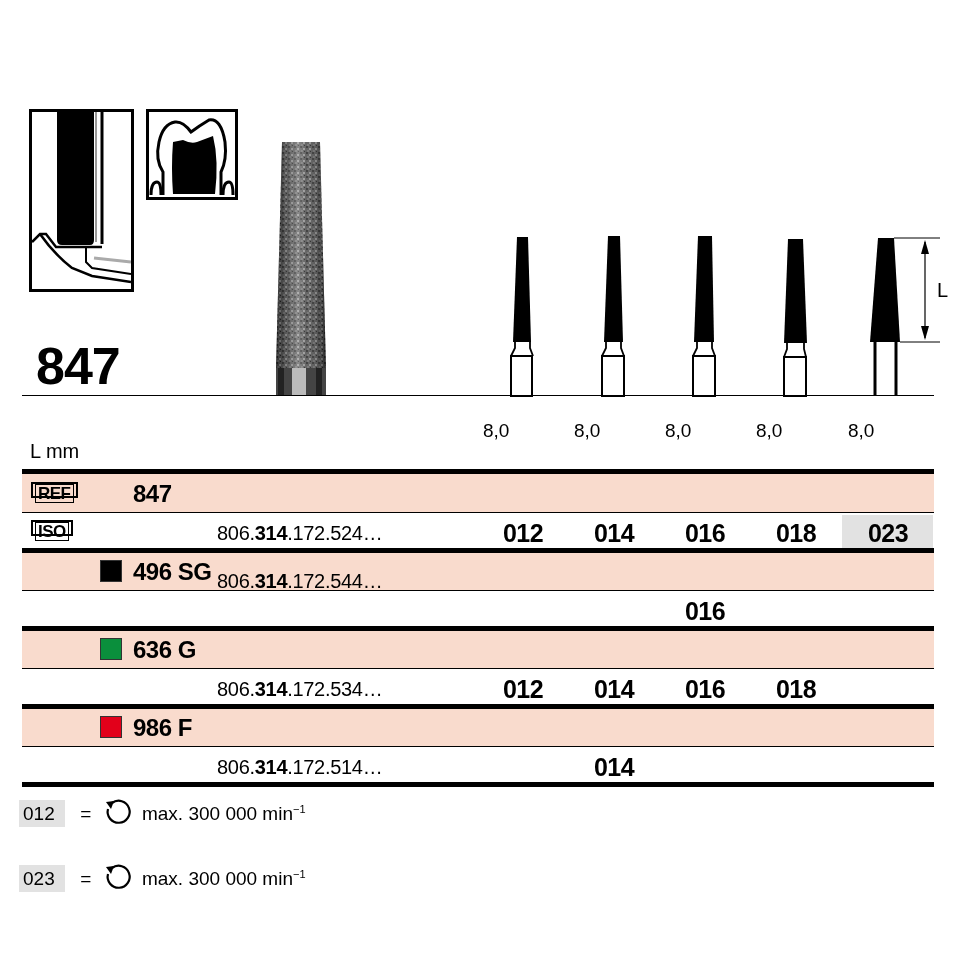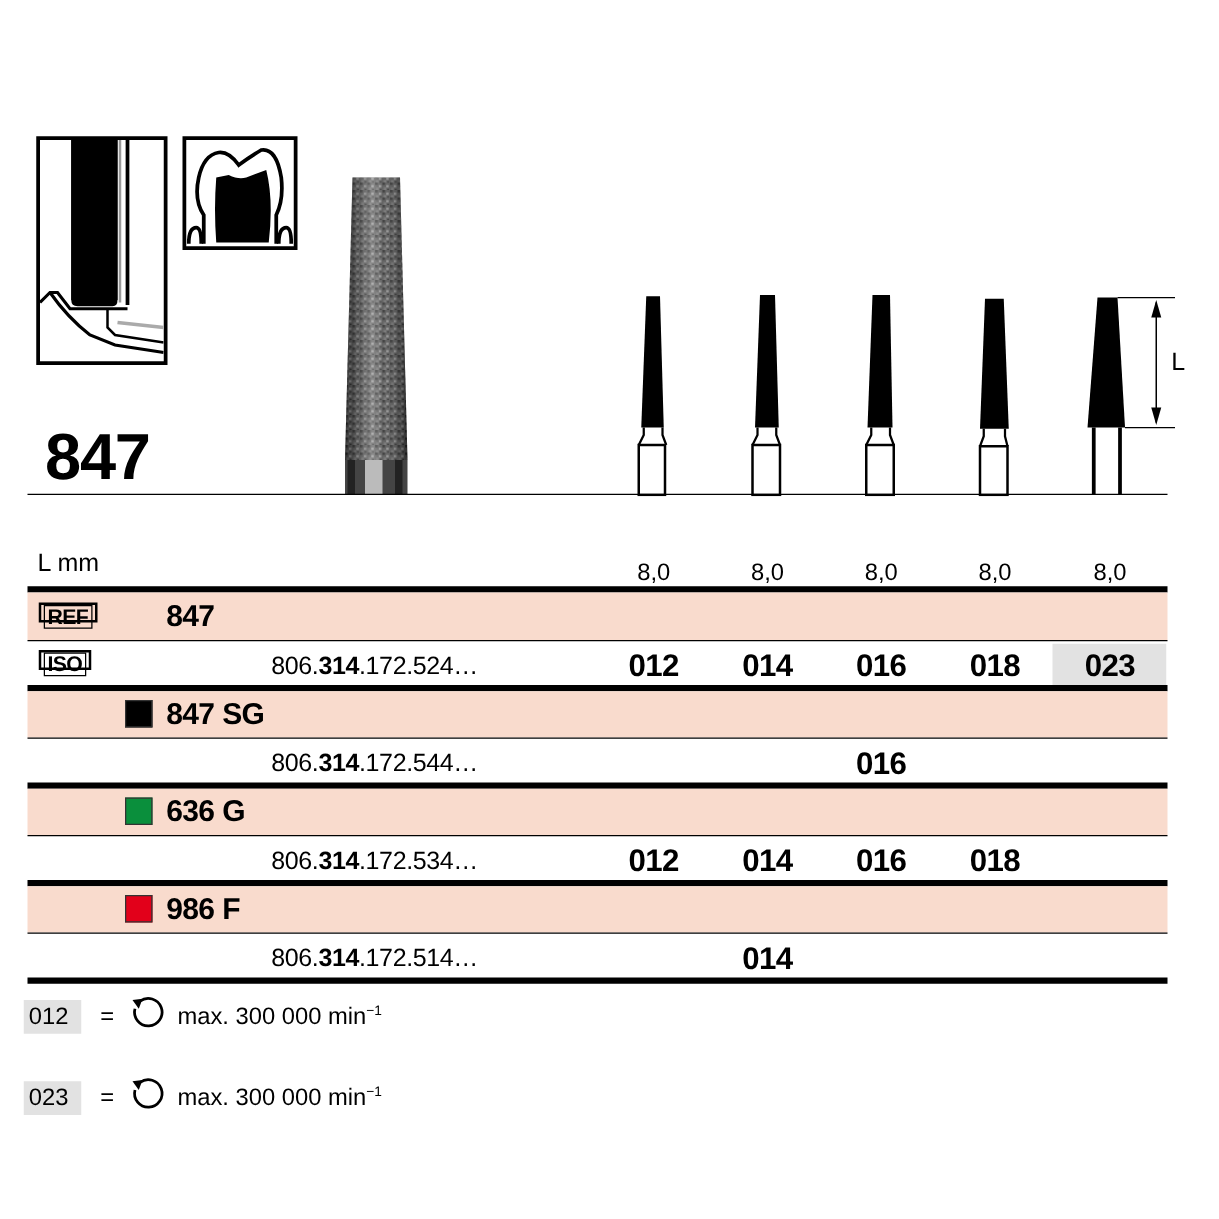--- a/index.html
+++ b/index.html
@@ -3,21 +3,21 @@
 <meta charset="utf-8">
 <style>
   html, body { margin:0; padding:0; background:#ffffff; }
   body { width:975px; height:975px; position:relative; overflow:hidden;
          font-family:"Liberation Sans", "DejaVu Sans", sans-serif; color:#000; }
   .abs { position:absolute; }
   .boxframe { position:absolute; border:3px solid #000; box-sizing:border-box; background:#fff; overflow:hidden; }
   .title { position:absolute; left:36px; top:336px; font-size:52px; font-weight:bold; letter-spacing:-1px; line-height:60px; }
   .baseline { position:absolute; left:22px; width:912px; top:395px; height:1px; background:#000; }
   .lmm { position:absolute; left:30px; top:440px; font-size:20px; line-height:22px; }
-  .lval { position:absolute; top:448px; font-size:19px; line-height:22px; width:80px; text-align:center; transform:translateX(-50%); }
+  .lval { position:absolute; top:420px; font-size:19px; line-height:22px; width:80px; text-align:left; transform:translateX(-50%); }
   .thick { position:absolute; left:22px; width:912px; height:5px; background:#000; }
   .thin { position:absolute; left:22px; width:912px; height:1px; background:#000; }
   .pink { position:absolute; left:22px; width:912px; background:#f9dbcd; }
   .tag { position:absolute; left:31px; border:2px solid #000; box-sizing:border-box; height:16px;
          font-size:17px; font-weight:bold; line-height:19px; padding:0 2px; letter-spacing:-0.5px; }
   .tag-inner { border:1px solid #000; padding:0 2px; display:inline-block; line-height:17px; }
   .refnum { position:absolute; font-size:24px; font-weight:bold; letter-spacing:-0.5px; line-height:28px; }
   .catnum { position:absolute; left:217px; font-size:20px; line-height:28px; letter-spacing:-0.3px; }
   .catnum b { font-weight:bold; }
   .sizecell { position:absolute; width:90px; text-align:center; transform:translateX(-50%); font-size:25px; font-weight:bold; line-height:28px; letter-spacing:-0.5px; }
@@ -155,22 +155,22 @@
     <span>806.</span><b>314</b><span>.172.524…</span>
   </div>
   <div class="graycell" style="left:842px;top:515px;width:91px;height:33px;"></div>
   <div class="sizecell" style="left:523px;top:519px;">012</div>
   <div class="sizecell" style="left:614px;top:519px;">014</div>
   <div class="sizecell" style="left:705px;top:519px;">016</div>
   <div class="sizecell" style="left:796px;top:519px;">018</div>
   <div class="sizecell" style="left:888px;top:519px;">023</div>
 
   <div class="swatch" style="top:560px;background:#000;"></div>
-  <div class="refnum" style="left:133px;top:558px;">847 SG</div>
-  <div class="catnum" style="top:597px;">
+  <div class="refnum" style="left:133px;top:558px;">496 SG</div>
+  <div class="catnum" style="top:567px;">
     <span>806.</span><b>314</b><span>.172.544…</span>
   </div>
   <div class="sizecell" style="left:523px;top:597px;"></div>
   <div class="sizecell" style="left:614px;top:597px;"></div>
   <div class="sizecell" style="left:705px;top:597px;">016</div>
   <div class="sizecell" style="left:796px;top:597px;"></div>
   <div class="sizecell" style="left:888px;top:597px;"></div>
 
   <div class="swatch" style="top:638px;background:#0a8f3c;"></div>
   <div class="refnum" style="left:133px;top:636px;">636 G</div>

